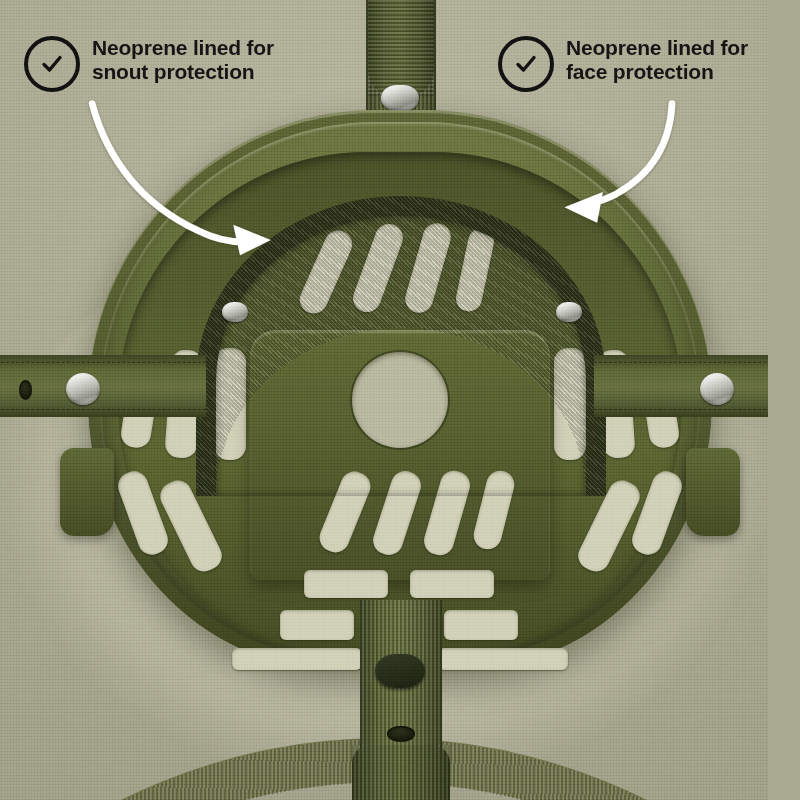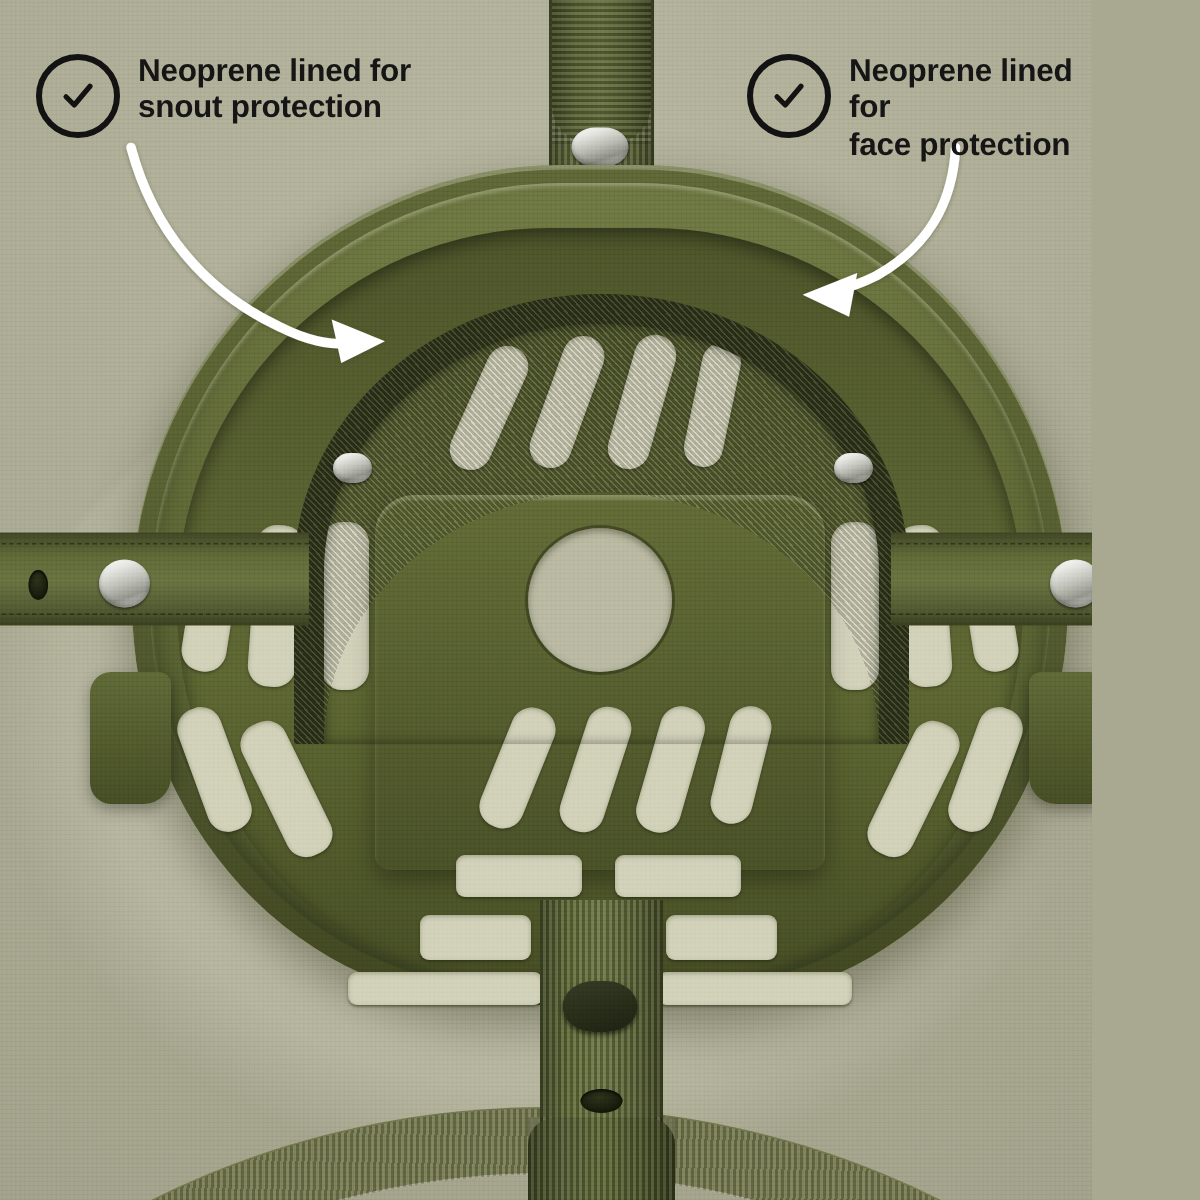--- a/index.html
+++ b/index.html
@@ -1,21 +1,21 @@
 <!DOCTYPE html>
 <html><head>
 <meta charset="utf-8">
 <style>
   html,body{margin:0;padding:0;}
   body{
     width:800px;height:800px;overflow:hidden;
     font-family:"Liberation Sans",sans-serif;
     background:#a9a891;
   }
-  #stage{position:relative;width:728px;height:800px;overflow:hidden;}
+  #stage{position:relative;width:728px;height:800px;overflow:hidden;padding-left:40px;}
 
   
   .bg{position:absolute;inset:0;
       background:
         radial-gradient(120% 95% at 50% 18%, #b3b29b 0%, #a7a68e 48%, #9c9b83 100%);
   }
   .bg-noise{position:absolute;inset:0;opacity:.40;mix-blend-mode:overlay;
       background-image:
         repeating-linear-gradient(0deg, rgba(255,255,255,.12) 0 1px, rgba(0,0,0,.10) 1px 2px),
         repeating-linear-gradient(90deg, rgba(255,255,255,.10) 0 1px, rgba(0,0,0,.08) 1px 2px);

